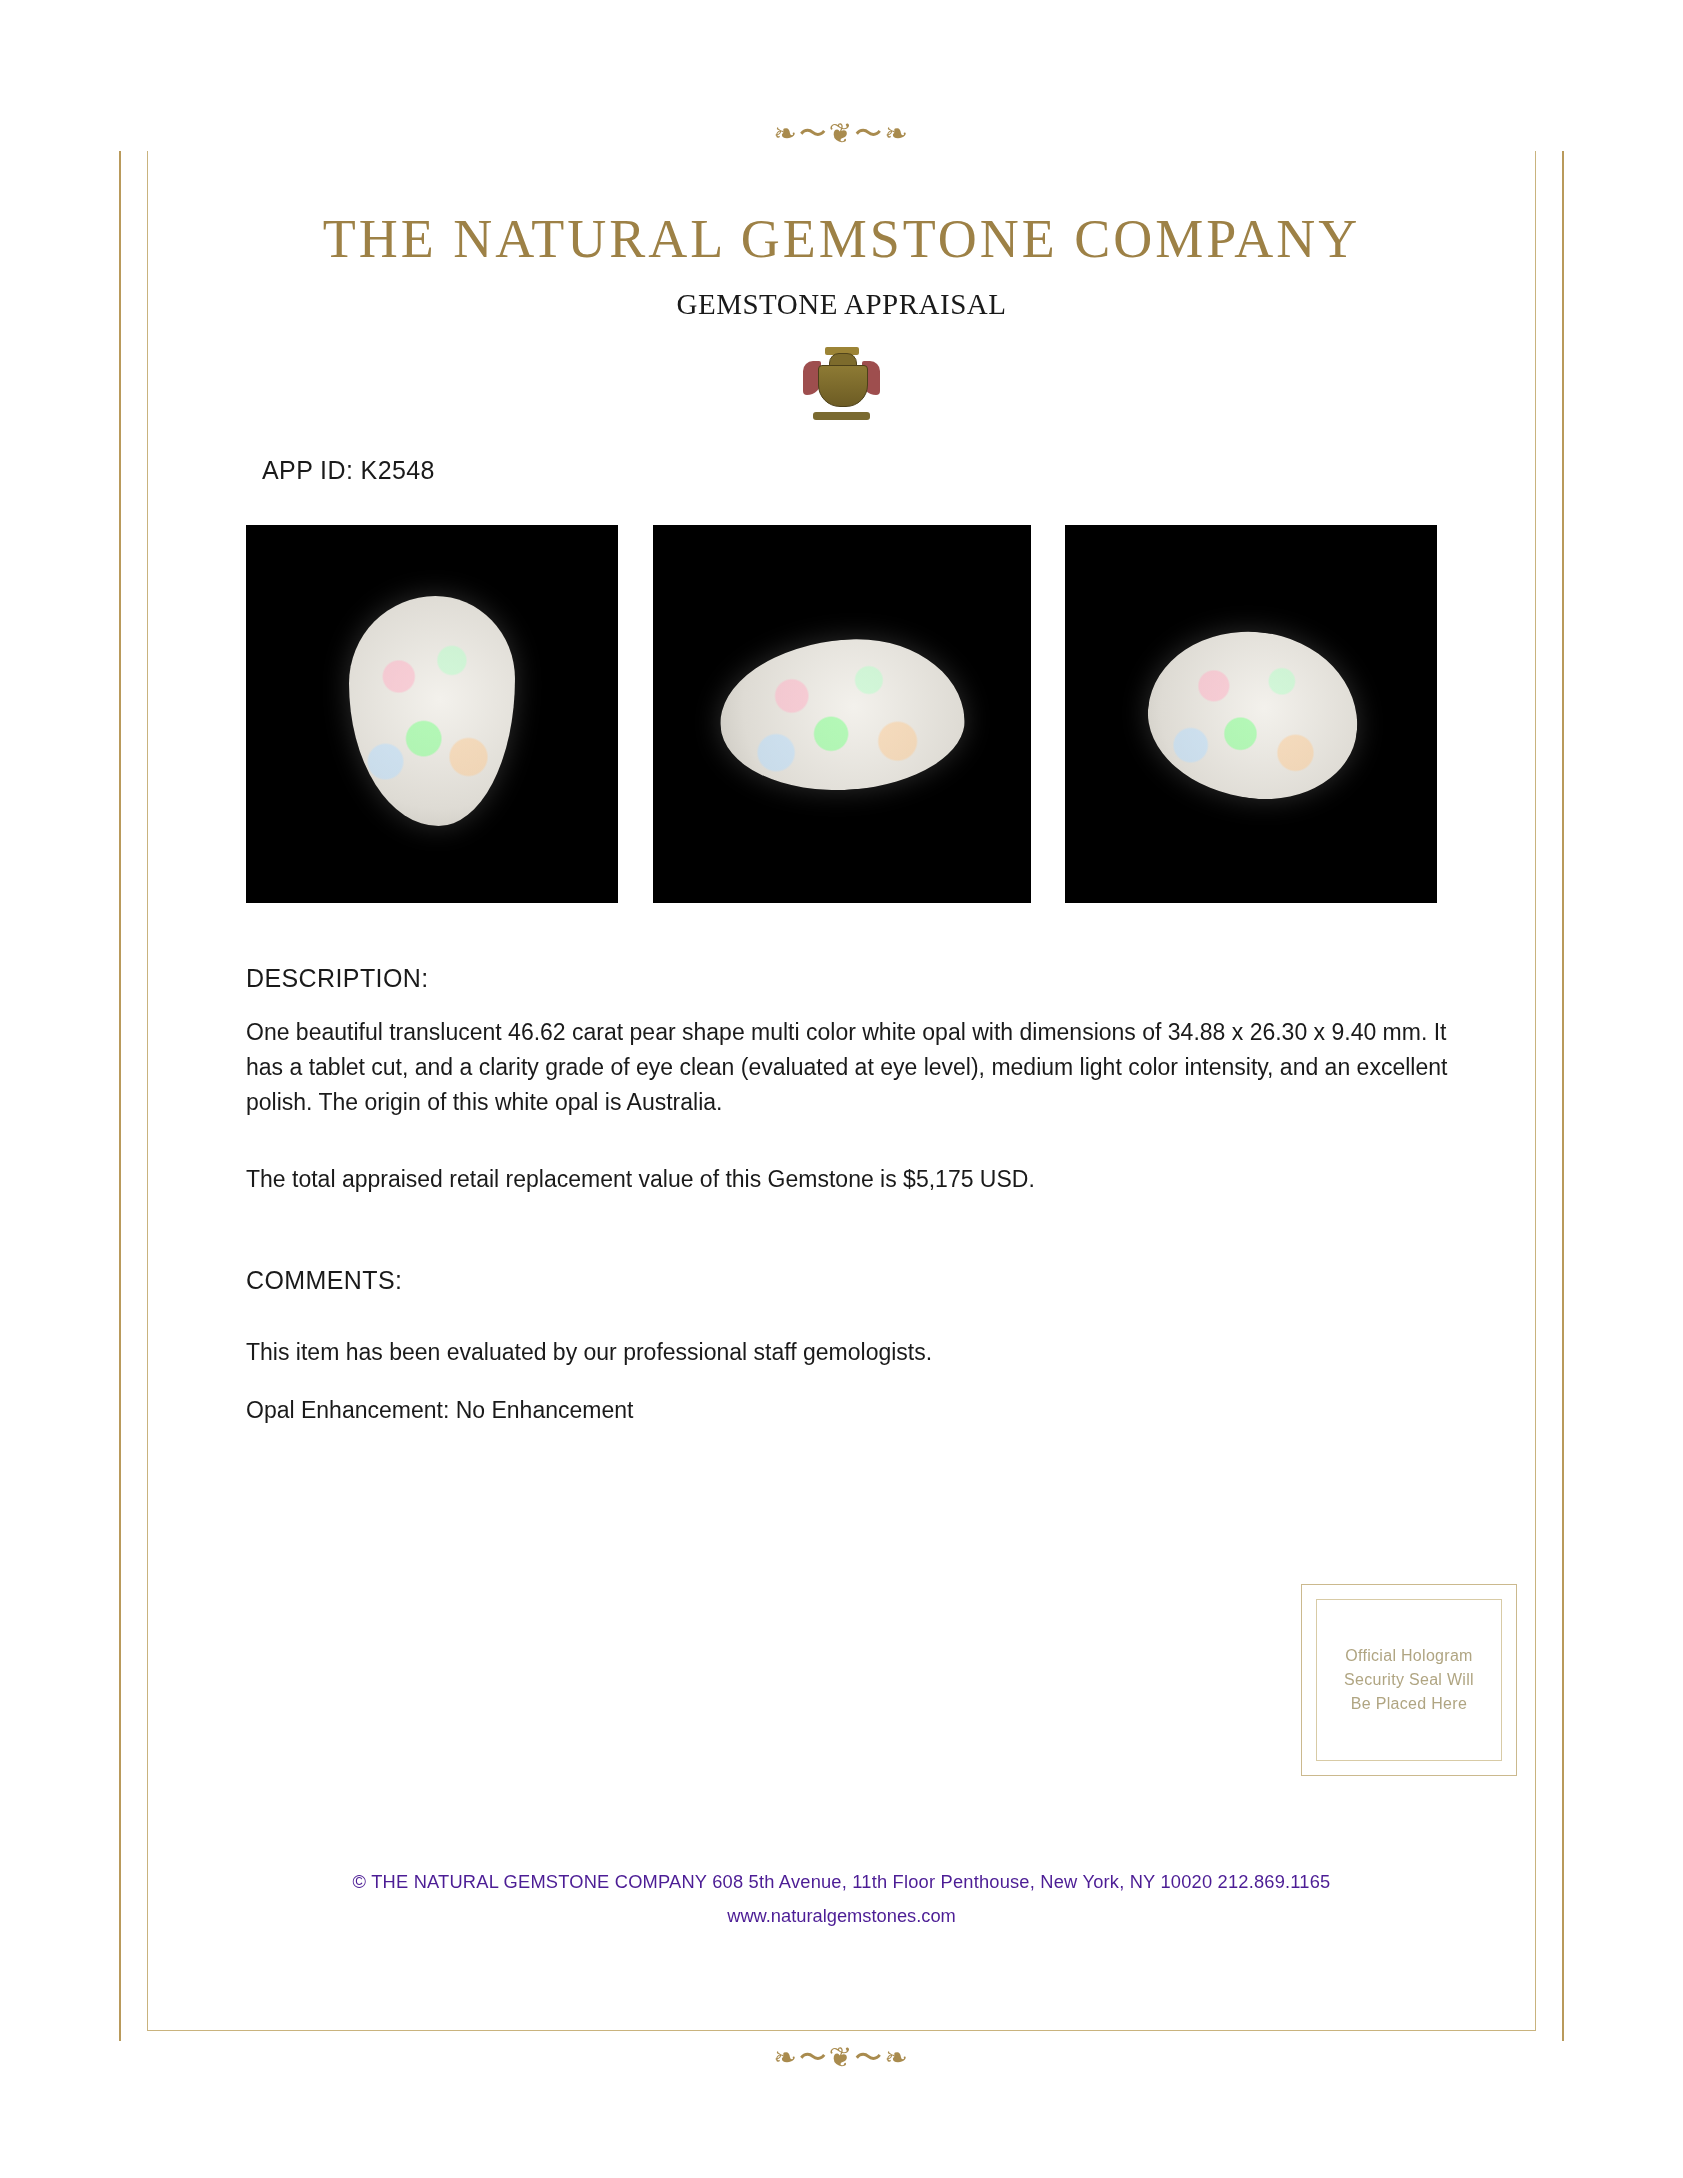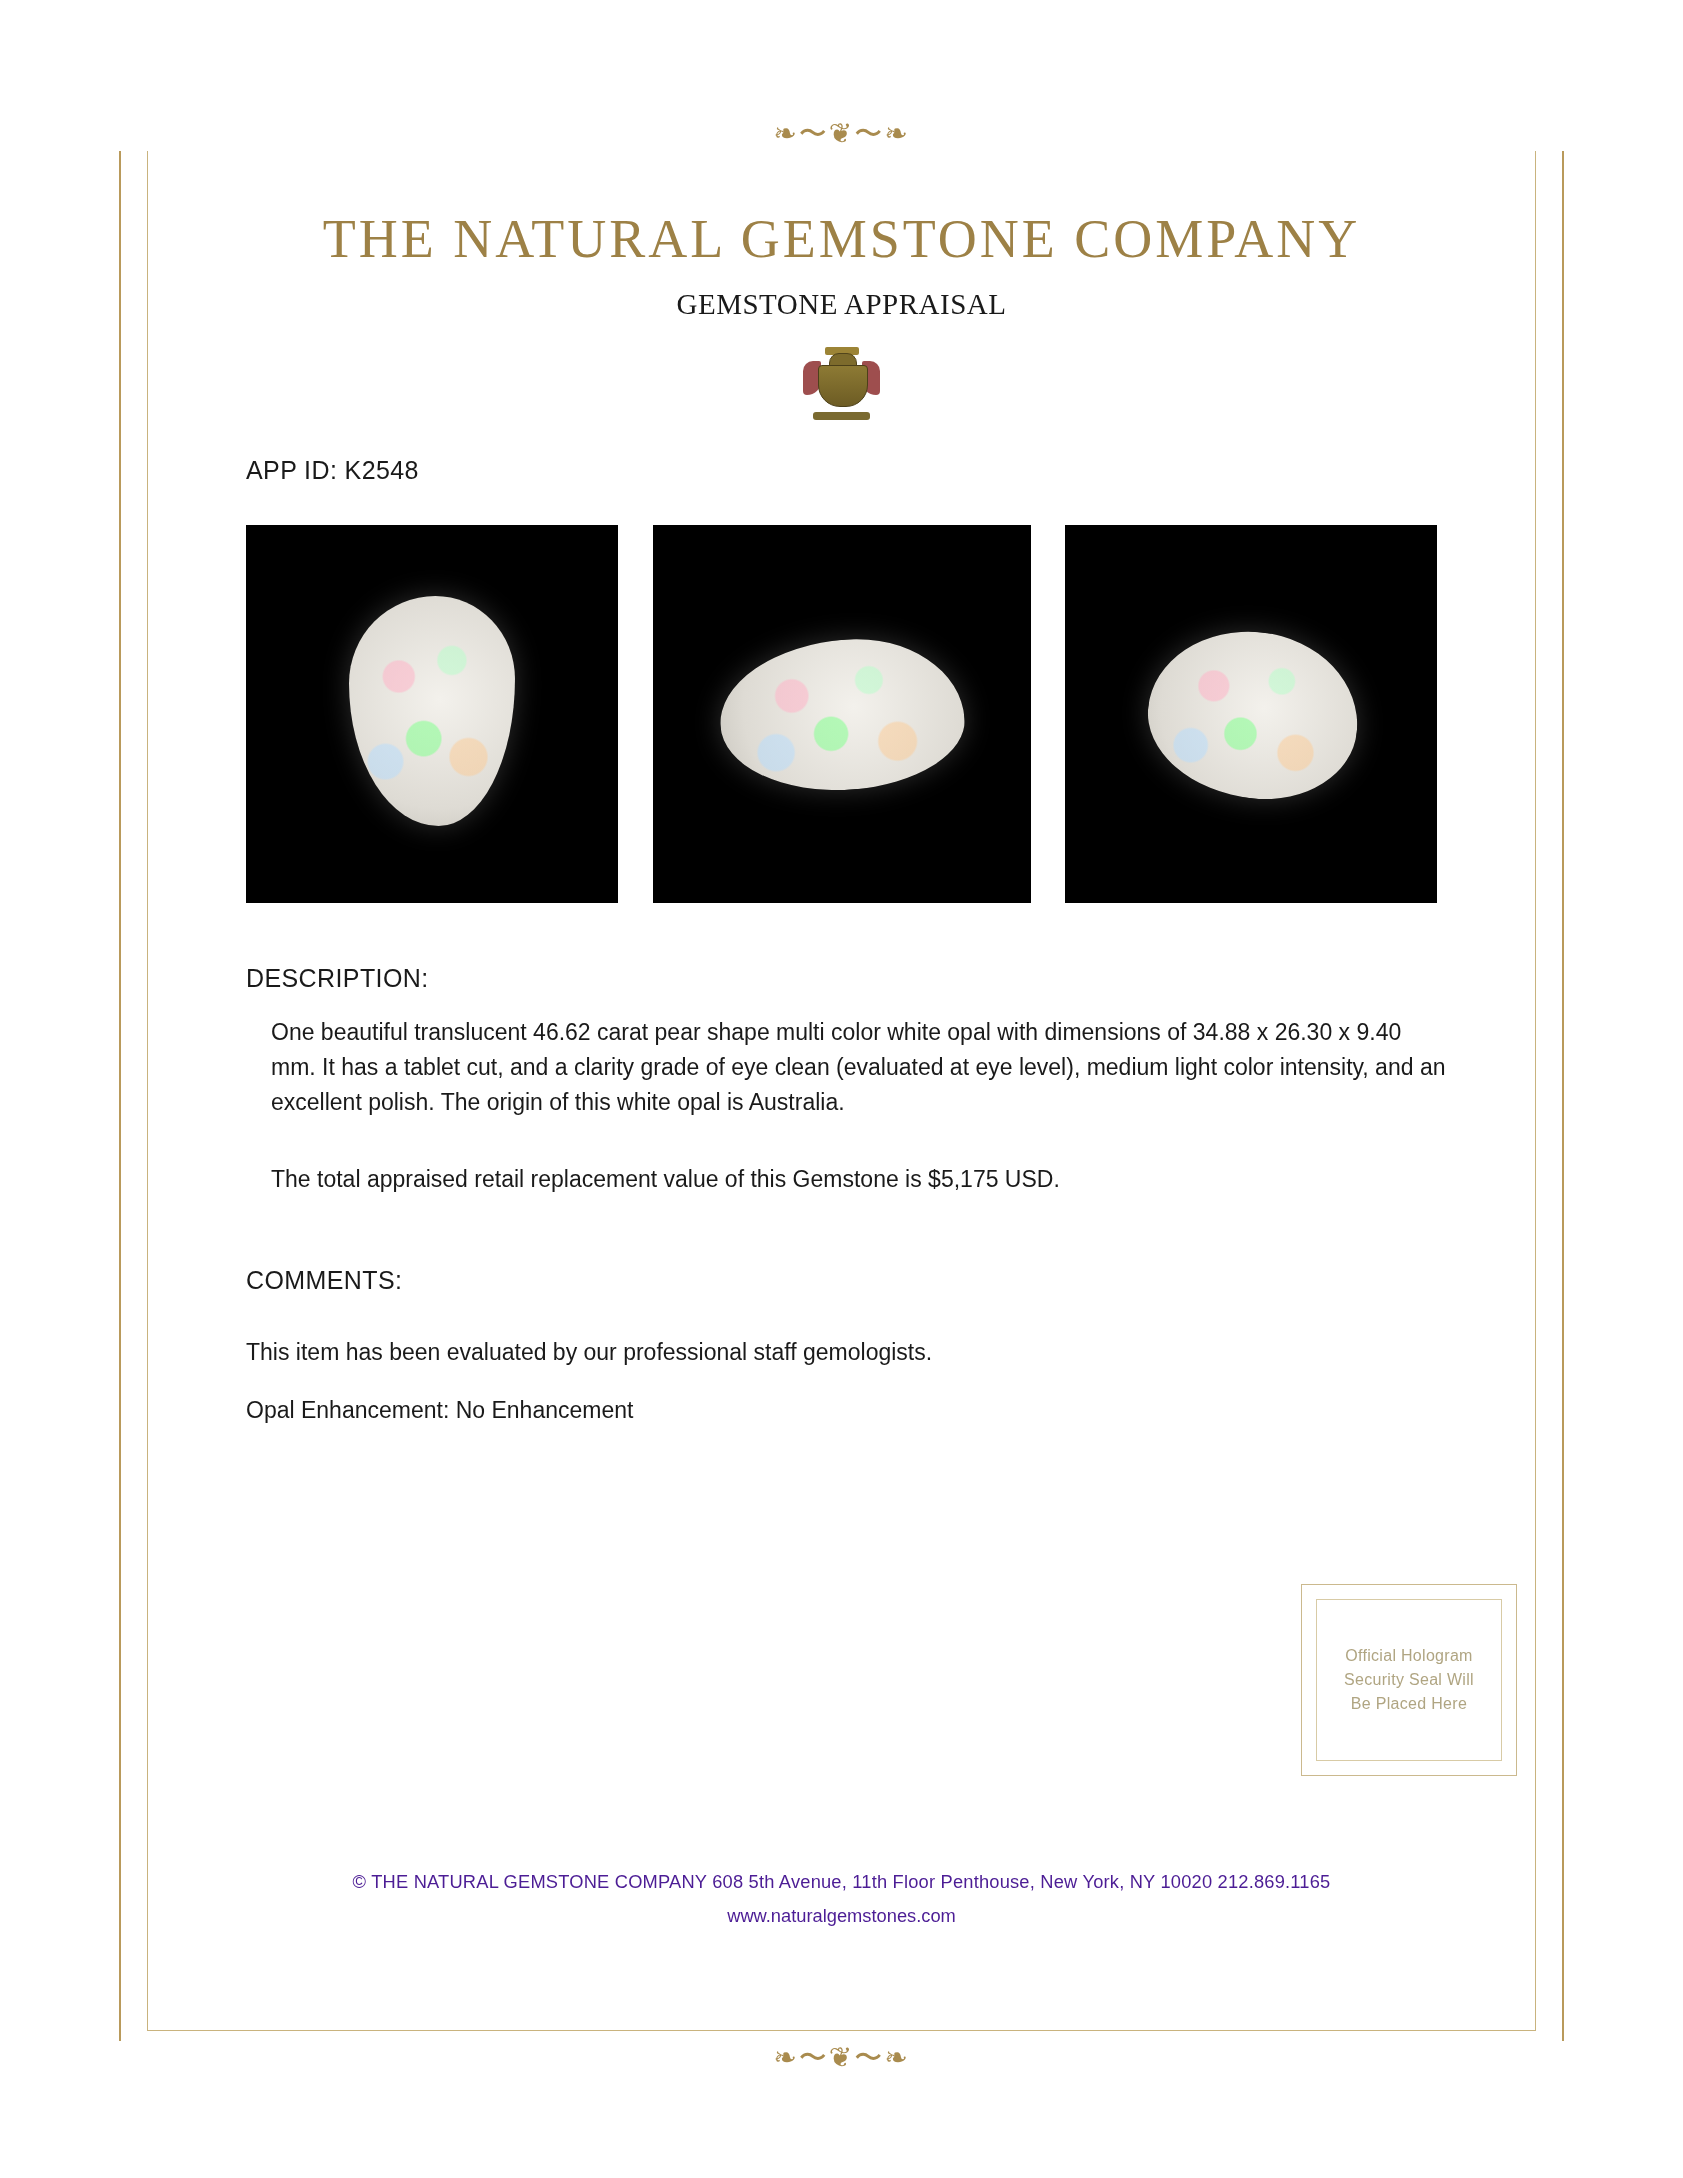--- a/index.html
+++ b/index.html
@@ -148,21 +148,21 @@
     left: 14px;
     bottom: 2px;
     width: 57px;
     height: 8px;
     background: #7a6a30;
     border-radius: 3px;
   }
 
   .app-id {
     margin-top: 34px;
-    margin-left: 48px;
+    margin-left: 64px;
     font-size: 25px;
     color: #1a1a1a;
     letter-spacing: 0.4px;
   }
 
   
   .photo-row {
     margin-top: 40px;
     display: flex;
     justify-content: space-between;
@@ -208,21 +208,21 @@
 
   .section-title {
     margin-top: 61px;
     margin-left: 48px;
     font-size: 25px;
     color: #1a1a1a;
     letter-spacing: 0.4px;
   }
 
   .body-text {
-    margin-left: 73px;
+    margin-left: 48px;
     margin-right: 36px;
     margin-top: 22px;
     font-size: 23px;
     line-height: 35px;
     color: #1a1a1a;
   }
 
   .body-text.spaced-top { margin-top: 42px; }
 
   .comments-title { margin-top: 69px; }

